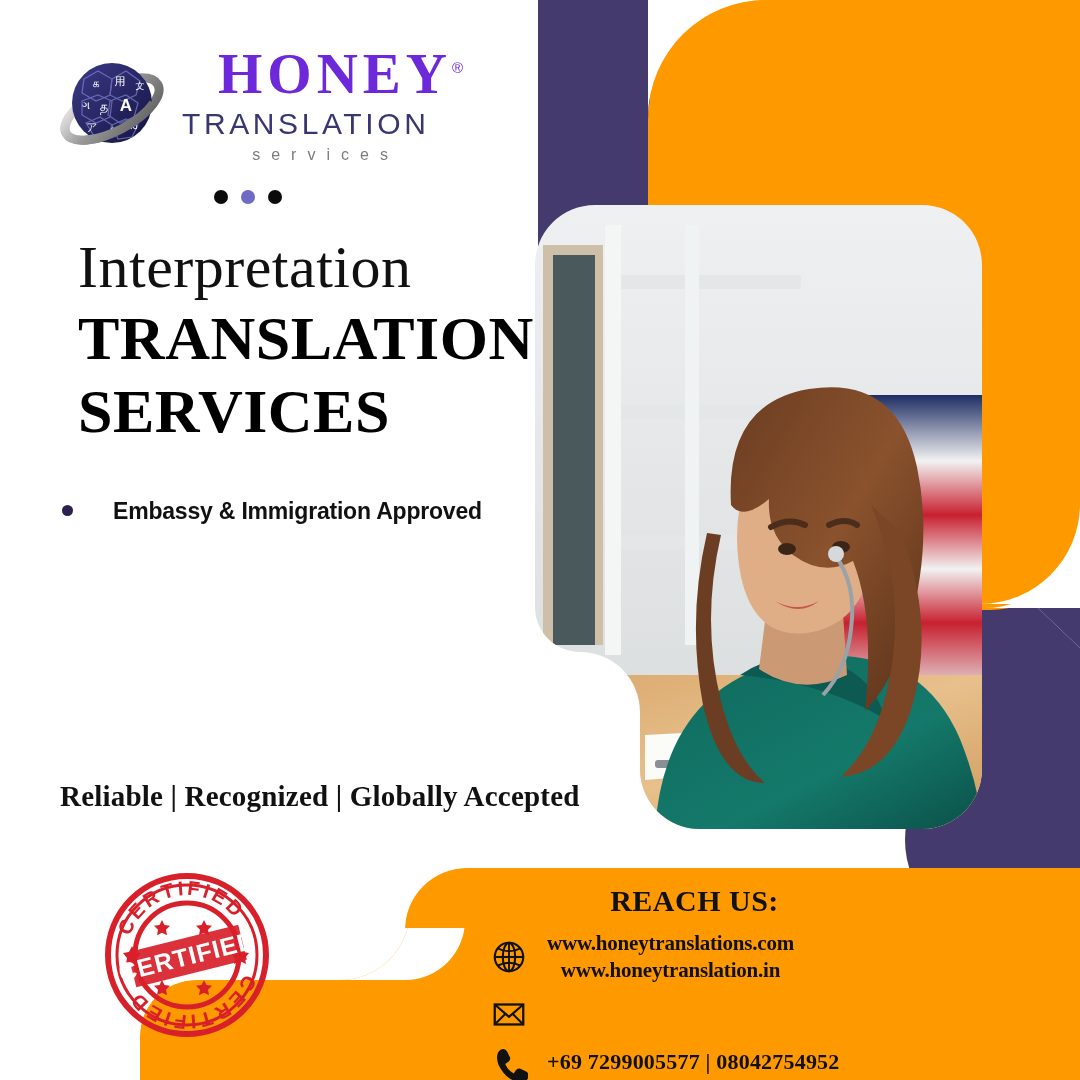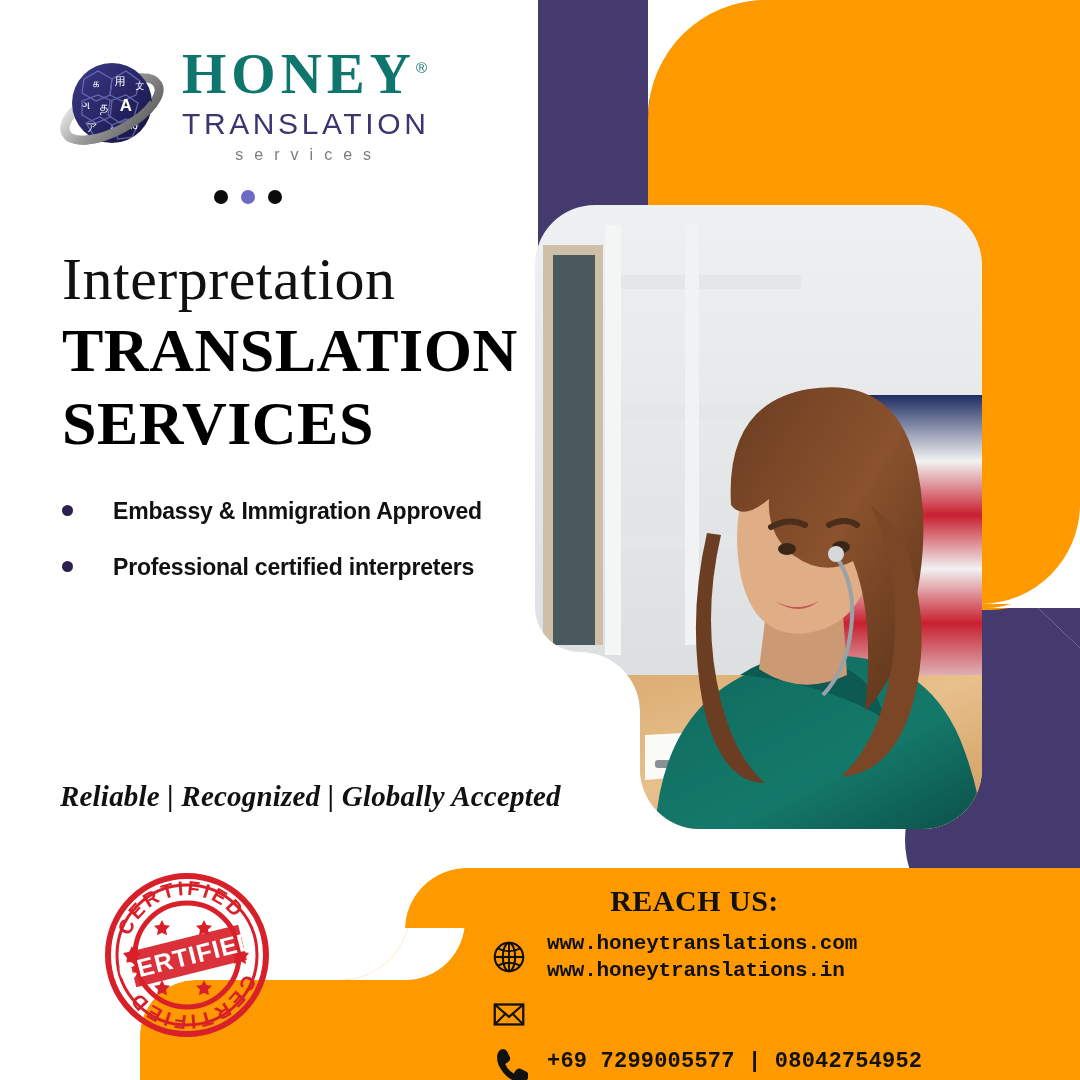--- a/index.html
+++ b/index.html
@@ -16,41 +16,41 @@
   .bg-layer { position:absolute; inset:0; width:1080px; height:1080px; z-index:0; }
 
   
   .logo-block { position:absolute; left:56px; top:42px; width:420px; z-index:5; }
   .logo-row { display:flex; align-items:center; gap:14px; }
   .globe-wrap { width:112px; height:112px; position:relative; flex:0 0 auto; }
   .logo-text { display:flex; flex-direction:column; padding-top:4px; }
   .logo-honey {
     font-family:"Liberation Serif", serif;
     font-size:57px; font-weight:700; letter-spacing:5px;
-    color:#0f766e; line-height:0.98; position:relative; white-space:nowrap;
+    color:#6d28d9; line-height:0.98; position:relative; white-space:nowrap;margin-left:36px;
   }
   .logo-reg {
     font-size:15px; vertical-align:super; letter-spacing:0;
     font-family:"Liberation Sans", sans-serif; font-weight:400;
   }
   .logo-translation {
     font-family:"Liberation Sans", sans-serif;
     font-size:30px; font-weight:400; letter-spacing:3.6px;
     color:#3a3670; line-height:1.25; margin-top:3px; white-space:nowrap;
   }
   .logo-services {
     font-family:"Liberation Sans", sans-serif;
     font-size:16px; font-weight:400; letter-spacing:11px;
     color:#7c7c7c; margin-top:4px; text-align:center; padding-left:6px;
   }
   .dots { display:flex; gap:13px; margin:26px 0 0 158px; }
   .dot { width:14px; height:14px; border-radius:50%; }
 
   
-  .headline { position:absolute; left:62px; top:236px; z-index:5;margin-top:12px; }
+  .headline { position:absolute; left:78px; top:236px; z-index:5; }
   .h-script {
     font-family:"Liberation Serif", serif;
     font-size:60px; font-weight:400; color:#111111;
     letter-spacing:0.5px; line-height:1.05;
   }
   .h-main {
     font-family:"Liberation Serif", serif;
     font-weight:700; font-size:62px; color:#000000;
     line-height:1.08; letter-spacing:0.5px; margin-top:6px;
   }
@@ -67,43 +67,43 @@
   .bullet-label {
     font-family:"Liberation Sans", sans-serif;
     font-weight:700; font-size:23px; color:#111111;
     line-height:1.55; letter-spacing:-0.2px; padding-left:24px;
   }
 
   
   .tagline {
     position:absolute; left:60px; top:780px; z-index:5;
     font-family:"Liberation Serif", serif; font-weight:700;
-    font-size:29px; color:#111111; letter-spacing:0.2px;font-style:italic;
+    font-size:29px; color:#111111; letter-spacing:0.2px;
   }
 
   
   .photo { position:absolute; left:535px; top:205px; width:447px; height:624px; z-index:3; }
 
   
   .stamp { position:absolute; left:104px; top:872px; width:166px; height:166px; z-index:6; }
 
   
   .contact { position:absolute; left:405px; top:868px; width:675px; height:256px; z-index:6; }
   .contact-title {
     position:absolute; left:0; right:0; top:16px; text-align:center;
     font-family:"Liberation Serif", serif; font-weight:700;
     font-size:30px; color:#111111; letter-spacing:0.5px;
     padding-right:96px;
   }
   .contact-rows { position:absolute; left:84px; top:62px; }
   .c-row { display:flex; align-items:center; gap:18px; margin-bottom:9px; }
   .c-icon { width:40px; height:40px; flex:0 0 auto; display:flex; align-items:center; justify-content:center; }
   .c-lines {
-    font-family:Liberation Mono, monospace; font-weight:700;
-    font-size:21px; color:#111111; line-height:1.3; letter-spacing:-0.2px;
+    font-family:Liberation Serif, serif; font-weight:700;
+    font-size:21px; color:#111111; line-height:1.3; letter-spacing:-0.2px;text-align:center;
   }
   .c-lines div { white-space:nowrap; }
   .c-phone { font-size:22px; letter-spacing:0.2px; }
 </style>
 </head>
 <body>
 
 <div id="canvas">
 
   <svg class="bg-layer" viewBox="0 0 1080 1080" preserveAspectRatio="none">
@@ -406,24 +406,20 @@
     <div class="h-script">Interpretation</div>
     <div class="h-main">TRANSLATION</div>
     <div class="h-main">SERVICES</div>
   </div>
 
   <div class="bullets">
     <div class="bullet-item">
       <span class="bullet-dot"></span>
       <span class="bullet-label">Embassy &amp; Immigration Approved</span>
     </div>
-    <div class="bullet-item">
-      <span class="bullet-dot"></span>
-      <span class="bullet-label">Professional certified interpreters</span>
-    </div>
   </div>
 
   <div class="tagline">Reliable  |  Recognized  |  Globally Accepted</div>
 
   <svg class="stamp" viewBox="0 0 166 166">
     <g fill="none" stroke="#d8202a">
       <circle cx="83" cy="83" r="79" stroke-width="6"></circle>
       <circle cx="83" cy="83" r="70" stroke-width="3"></circle>
       <circle cx="83" cy="83" r="52" stroke-width="5"></circle>
     </g>
@@ -461,21 +457,21 @@
             <circle cx="20" cy="20" r="15" fill="none" stroke="#111" stroke-width="2.2"></circle>
             <ellipse cx="20" cy="20" rx="6.5" ry="15" fill="none" stroke="#111" stroke-width="2.2"></ellipse>
             <line x1="5" y1="20" x2="35" y2="20" stroke="#111" stroke-width="2.2"></line>
             <path d="M 8 11 q 12 6 24 0" fill="none" stroke="#111" stroke-width="2"></path>
             <path d="M 8 29 q 12 -6 24 0" fill="none" stroke="#111" stroke-width="2"></path>
             <line x1="20" y1="5" x2="20" y2="35" stroke="#111" stroke-width="2"></line>
           </svg>
         </span>
         <span class="c-lines">
           <div>www.honeytranslations.com</div>
-          <div>www.honeytranslations.in</div>
+          <div>www.honeytranslation.in</div>
         </span>
       </div>
 
       <div class="c-row">
         <span class="c-icon">
           <svg viewBox="0 0 40 40" width="38" height="38">
             <rect x="5" y="10" width="30" height="21" fill="none" stroke="#111" stroke-width="2.4"></rect>
             <path d="M 5 10 L 20 23 L 35 10" fill="none" stroke="#111" stroke-width="2.4"></path>
             <path d="M 5 31 L 16 20 M 35 31 L 24 20" fill="none" stroke="#111" stroke-width="2.2"></path>
           </svg>

